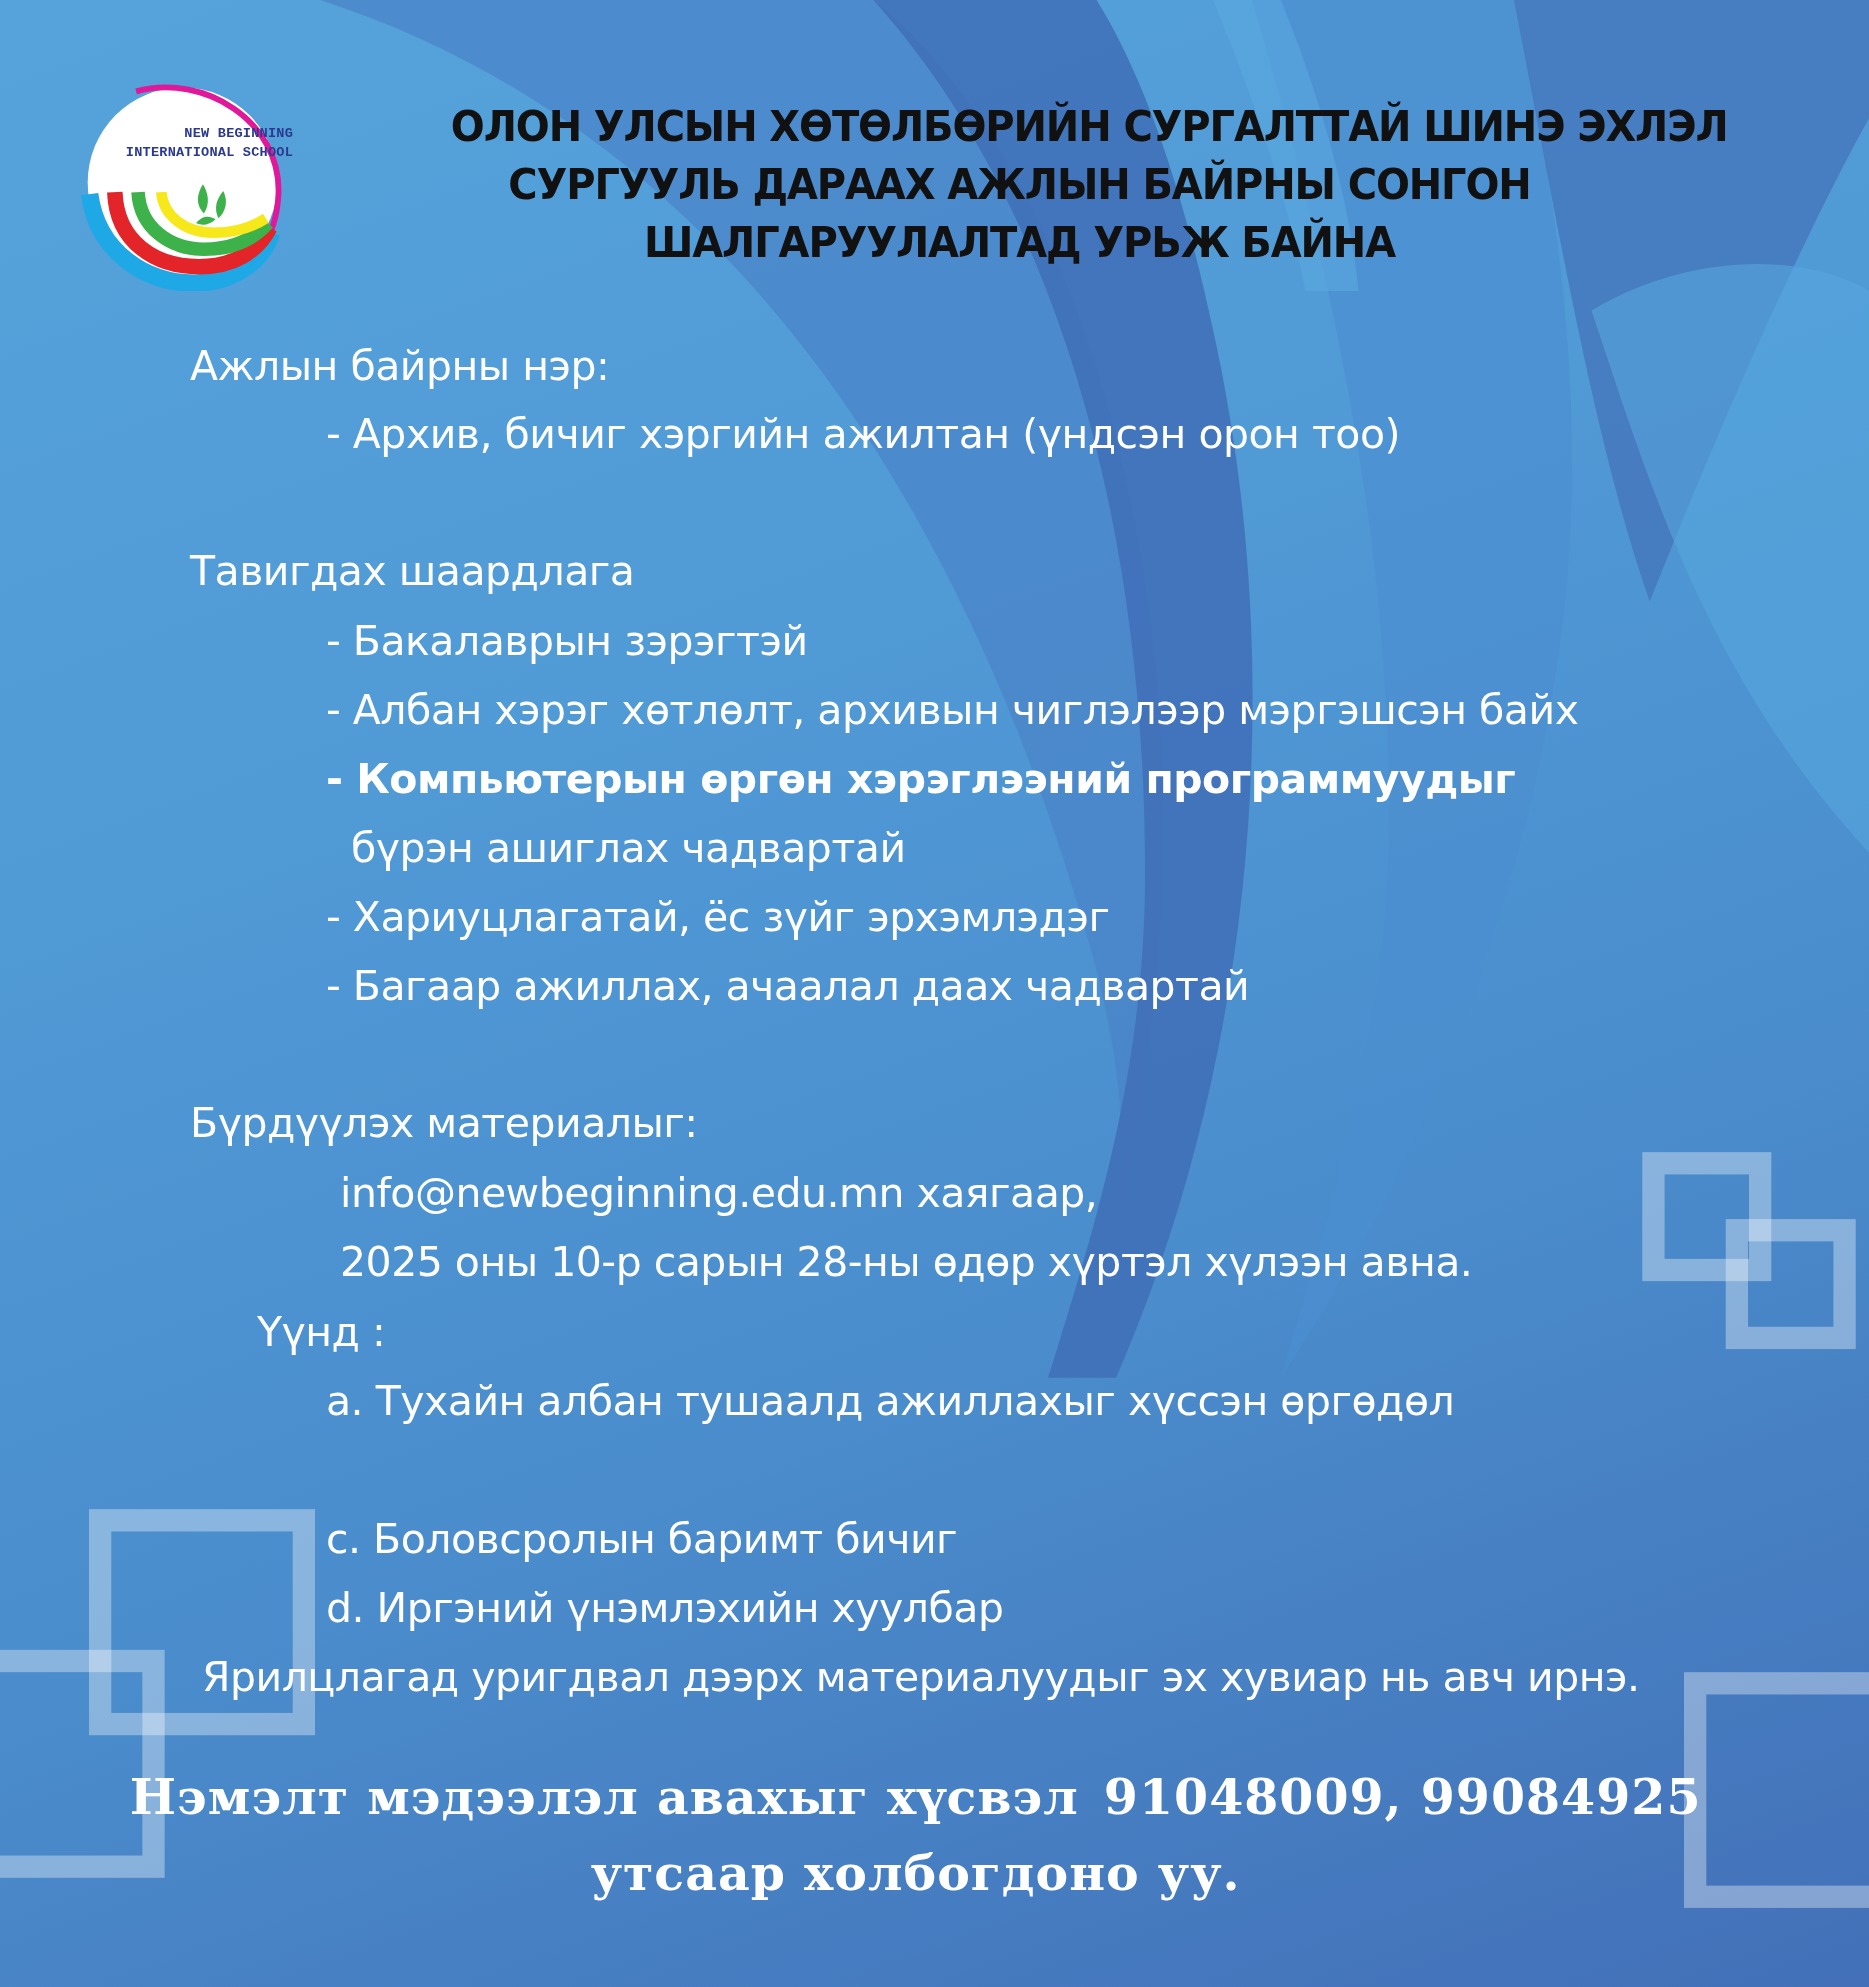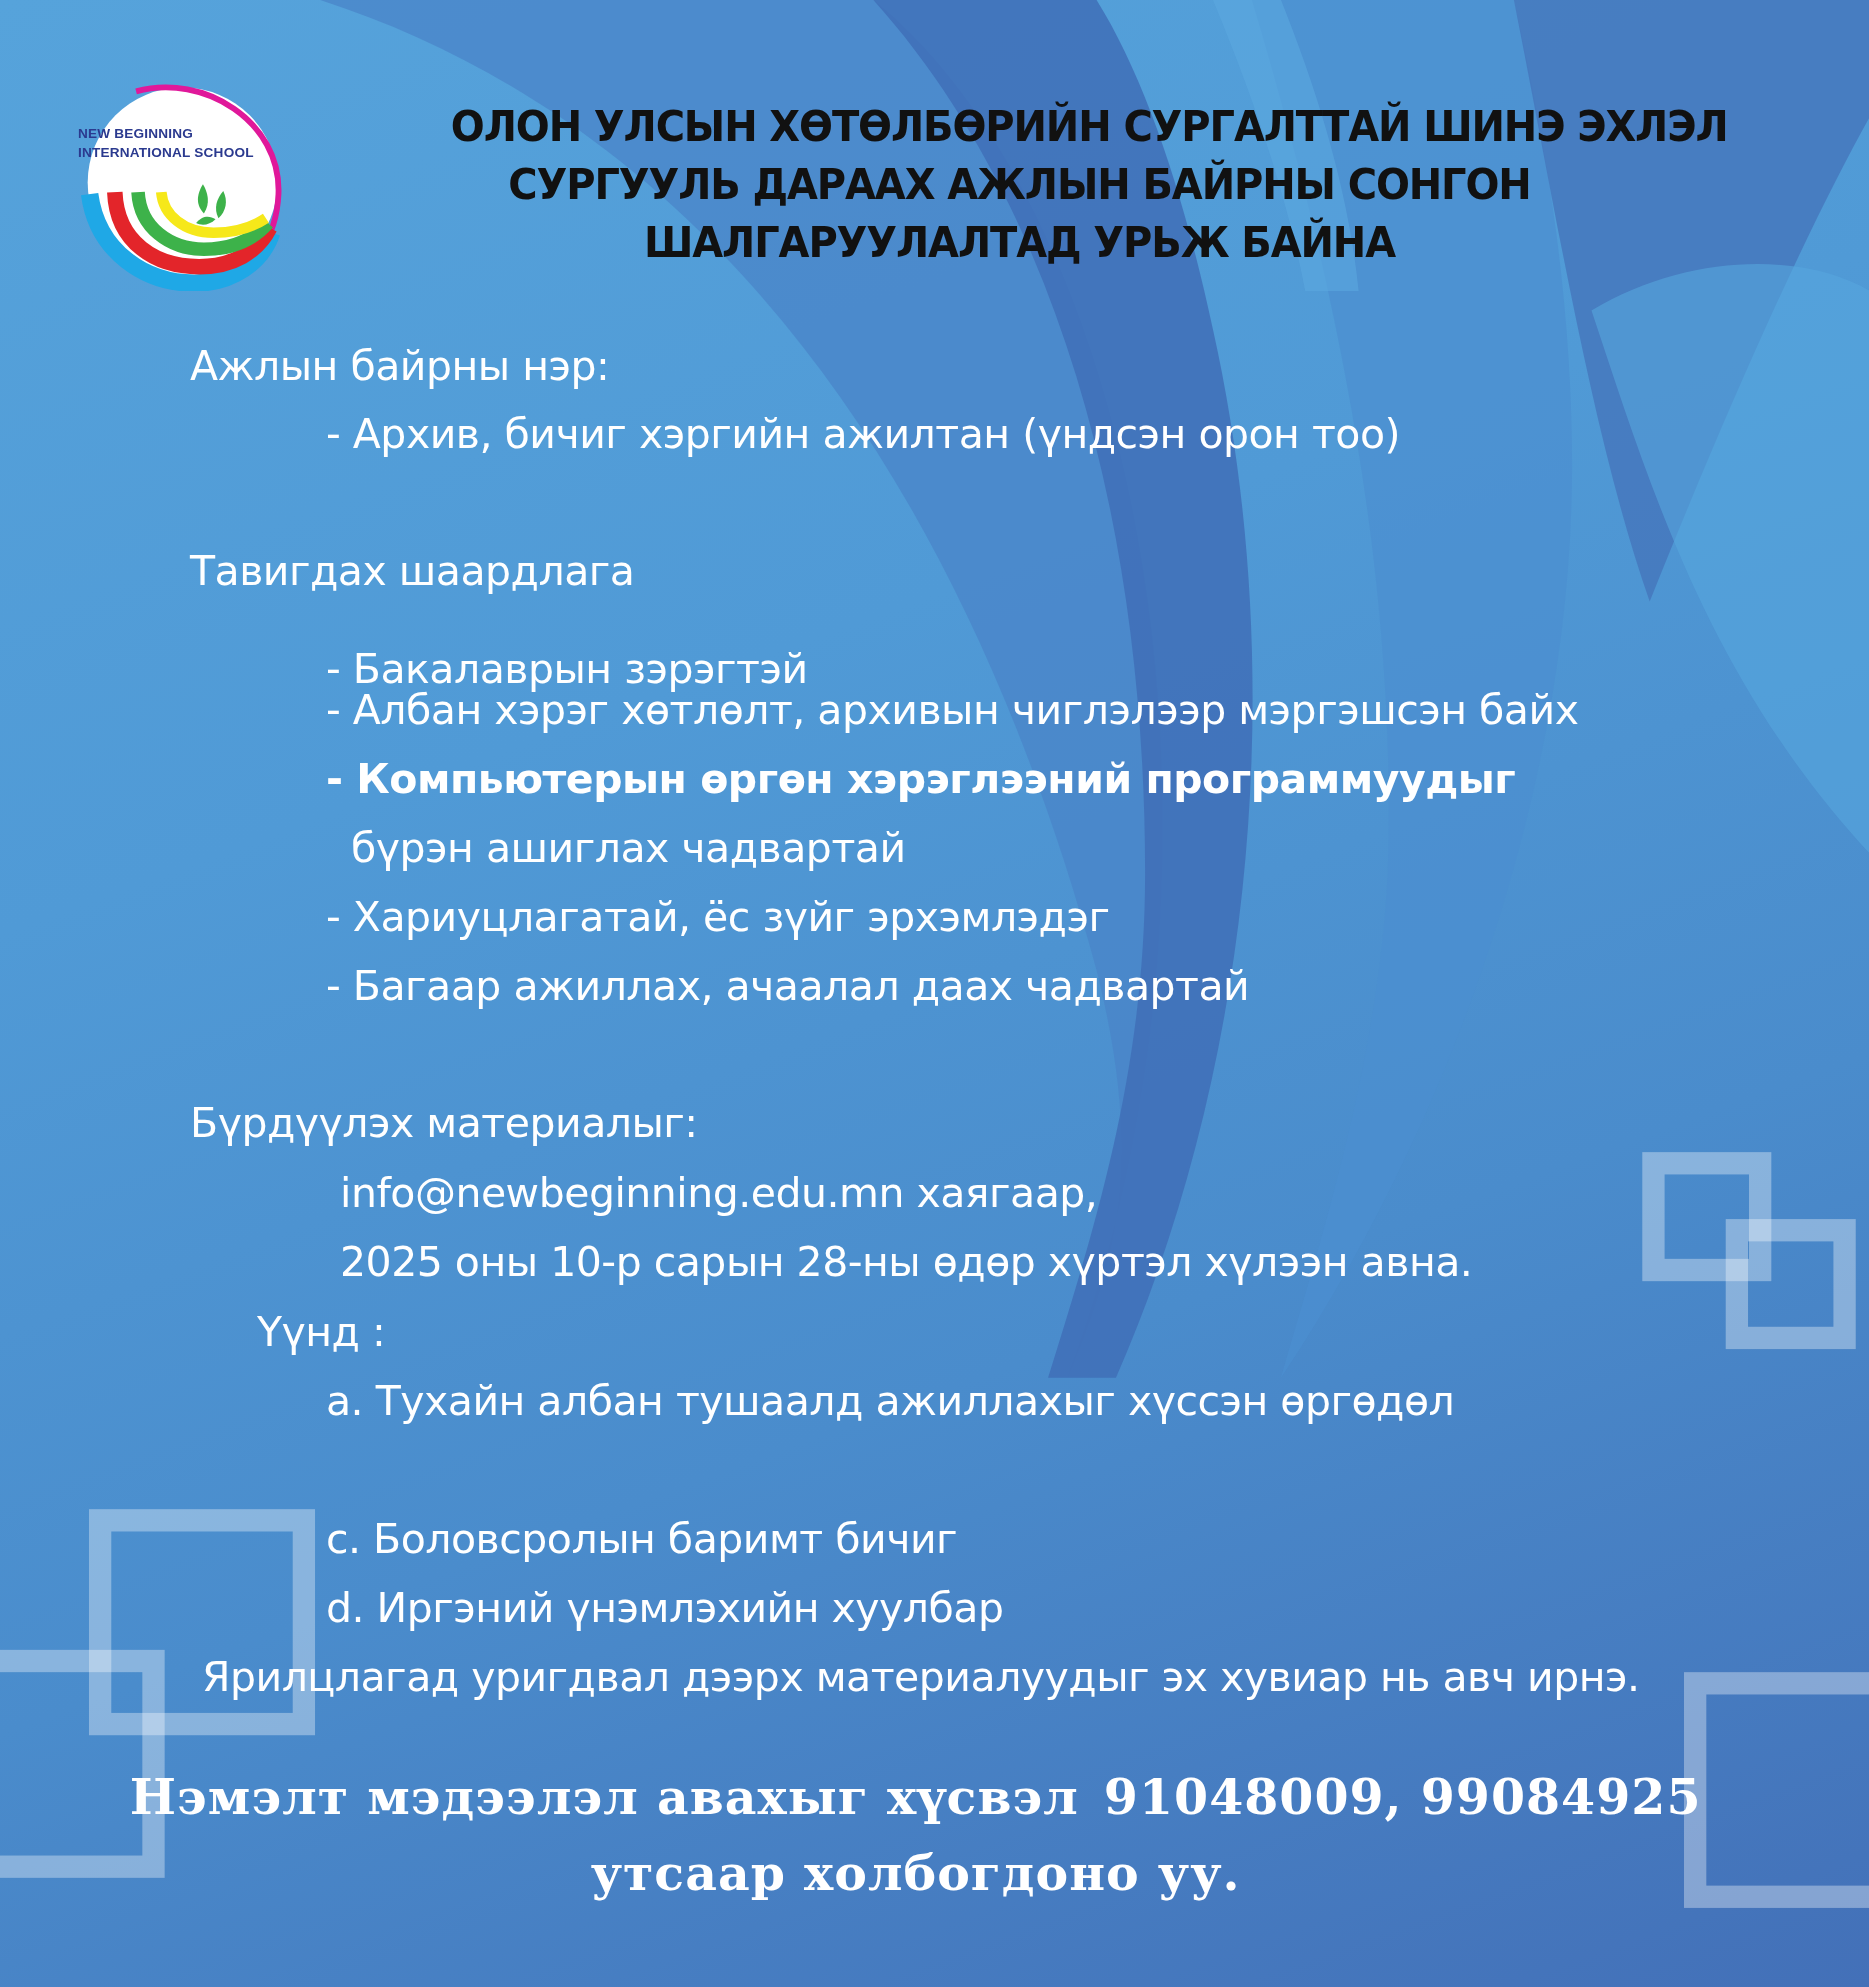--- a/index.html
+++ b/index.html
@@ -8,23 +8,23 @@
     position: relative; width: 1870px; height: 1987px; overflow: hidden;
     background: linear-gradient(160deg, #56a3db 0%, #509ad6 35%, #4a8ccc 65%, #4370b8 100%);
     font-family: "Liberation Sans", "DejaVu Sans", sans-serif;
     color: #ffffff;
   }
   .bg-waves { position: absolute; left: 0; top: 0; width: 1870px; height: 1987px; }
   .deco { position: absolute; left: 0; top: 0; width: 1870px; height: 1987px; }
 
   .logo { position: absolute; left: 78px; top: 68px; width: 215px; height: 223px; }
   .logo-text {
-    position: absolute; left: 0; width: 215px; text-align: left;
+    position: absolute; left: 0; width: 215px; text-align: right;
     color: #2b3a8f; font-weight: bold; font-size: 13.6px; letter-spacing: 0.2px;
-    font-family: Liberation Sans, sans-serif;
+    font-family: Liberation Mono, monospace;
   }
   .logo-text.l1 { top: 58px; }
   .logo-text.l2 { top: 77px; }
 
   .header {
     position: absolute; left: 408px; top: 97px; width: 1223px; text-align: center;
     color: #111111; font-weight: bold; font-size: 43px; line-height: 58px;
     font-family: "DejaVu Sans", sans-serif; letter-spacing: -1.2px; transform: scaleX(0.93);
     transform-origin: center top;
   }
@@ -83,21 +83,21 @@
   <div class="header">
     <div>ОЛОН УЛСЫН ХӨТӨЛБӨРИЙН СУРГАЛТТАЙ ШИНЭ ЭХЛЭЛ</div>
     <div>СУРГУУЛЬ ДАРААХ АЖЛЫН БАЙРНЫ СОНГОН</div>
     <div>ШАЛГАРУУЛАЛТАД УРЬЖ БАЙНА</div>
   </div>
 
   <div class="txt" style="left:190px; top:342px;">Ажлын байрны нэр:</div>
   <div class="txt" style="left:326px; top:410px;">- Архив, бичиг хэргийн ажилтан (үндсэн орон тоо)</div>
 
   <div class="txt" style="left:190px; top:547px;">Тавигдах шаардлага</div>
-  <div class="txt" style="left:326px; top:645px;">- Бакалаврын зэрэгтэй</div>
+  <div class="txt" style="left:326px; top:617px;">- Бакалаврын зэрэгтэй</div>
   <div class="txt" style="left:326px; top:686px;">- Албан хэрэг хөтлөлт, архивын чиглэлээр мэргэшсэн байх</div>
   <div class="txt" style="left:326px; top:755px;font-weight:bold;">- Компьютерын өргөн хэрэглээний программуудыг</div>
   <div class="txt" style="left:351px; top:824px;">бүрэн ашиглах чадвартай</div>
   <div class="txt" style="left:326px; top:893px;">- Хариуцлагатай, ёс зүйг эрхэмлэдэг</div>
   <div class="txt" style="left:190px; top:1099px;">Бүрдүүлэх материалыг:</div>
 
   <div class="txt" style="left:326px; top:962px;">- Багаар ажиллах, ачаалал даах чадвартай</div>
   <div class="txt" style="left:340px; top:1169px;">info@newbeginning.edu.mn хаягаар,</div>
   <div class="txt" style="left:340px; top:1238px;">2025 оны 10-р сарын 28-ны өдөр хүртэл хүлээн авна.</div>
   <div class="txt" style="left:257px; top:1308px;">Үүнд :</div>

